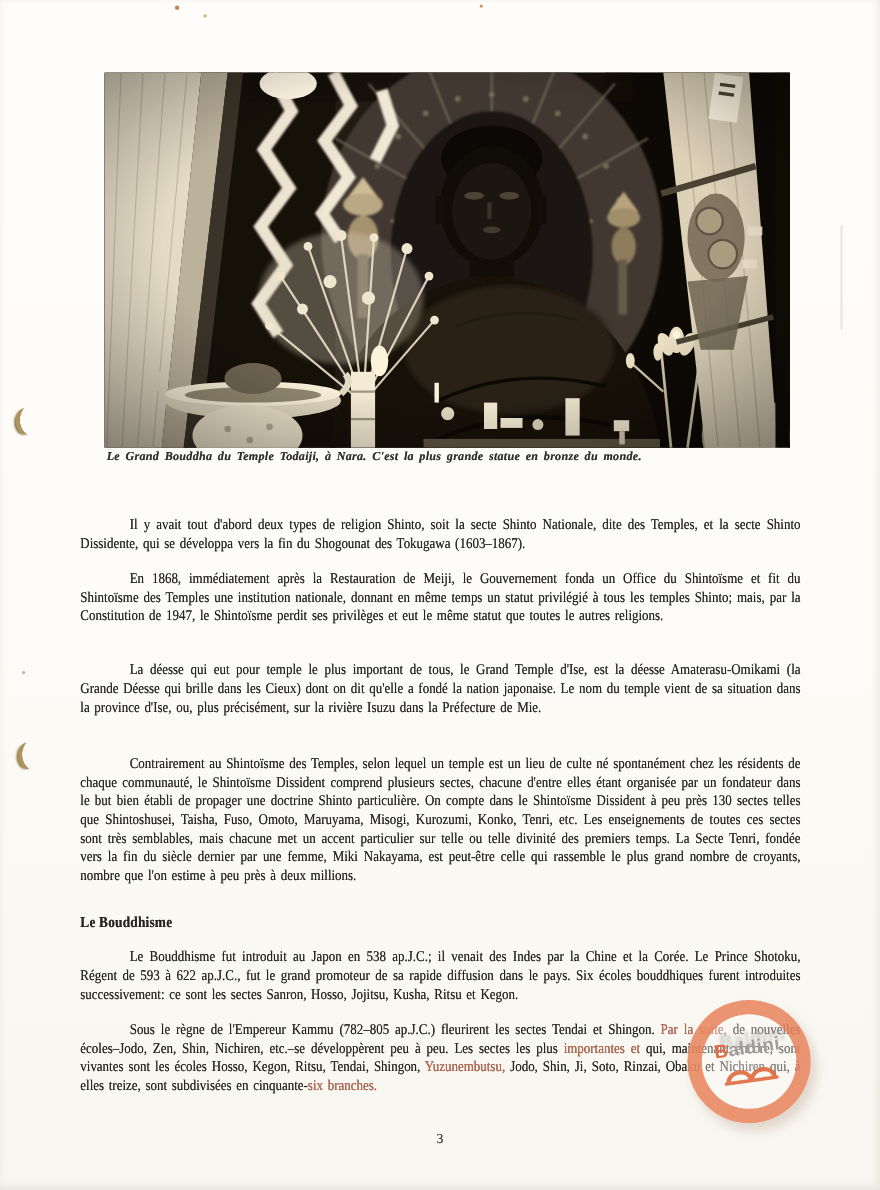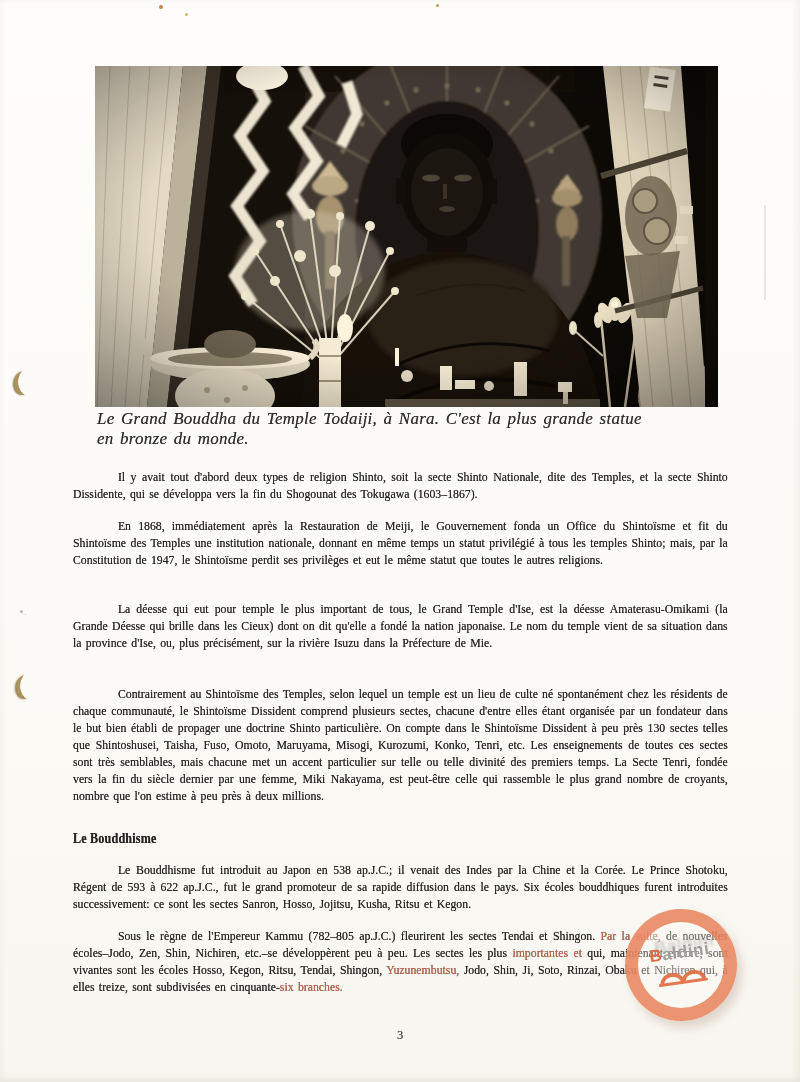--- a/index.html
+++ b/index.html
@@ -20,21 +20,21 @@
     box-shadow:-6px 1px 0 -2px #ad945c, -8px 2px 2px -3px #7a6637;}
   .crescent.c1{left:18px;top:368px;}
   .crescent.c2{left:20px;top:672px;}
   .streak{position:absolute;left:764px;top:205px;width:2px;height:95px;background:rgba(120,118,110,.16);}
   
   .photo{position:absolute;left:95px;top:66px;width:623px;height:341px;background:#1a150f;
     filter:sepia(.15) contrast(1.02) blur(.3px);}
   .photo svg{display:block;width:100%;height:100%;}
   
   .caption{position:absolute;left:97px;top:409px;width:560px;
-    font-style:italic;font-weight:normal;font-size:17px;letter-spacing:.25px;word-spacing:2px;
+    font-style:italic;font-weight:bold;font-size:11px;letter-spacing:.25px;word-spacing:2px;
     color:#2e2d2b;text-shadow:0 0 .4px rgba(46,45,43,.7);}
   
   .textcol{position:absolute;left:73px;top:0;width:744px;transform:scaleX(0.88);transform-origin:0 0;
     color:#262523;}
   .textcol p,.textcol h2{position:absolute;left:0;width:744px;margin:0;}
   .para{font-size:13.4px;line-height:17px;text-align:justify;text-indent:51px;
     word-spacing:1.5px;text-shadow:0 0 .35px rgba(38,37,35,.75);}
   .p1{top:468px;} .p2{top:517px;} .p3{top:600px;} .p4{top:685px;}
   .heading{top:831px;font-size:13.8px;font-weight:bold;letter-spacing:.2px;
     text-shadow:0 0 .4px rgba(38,37,35,.8);}

